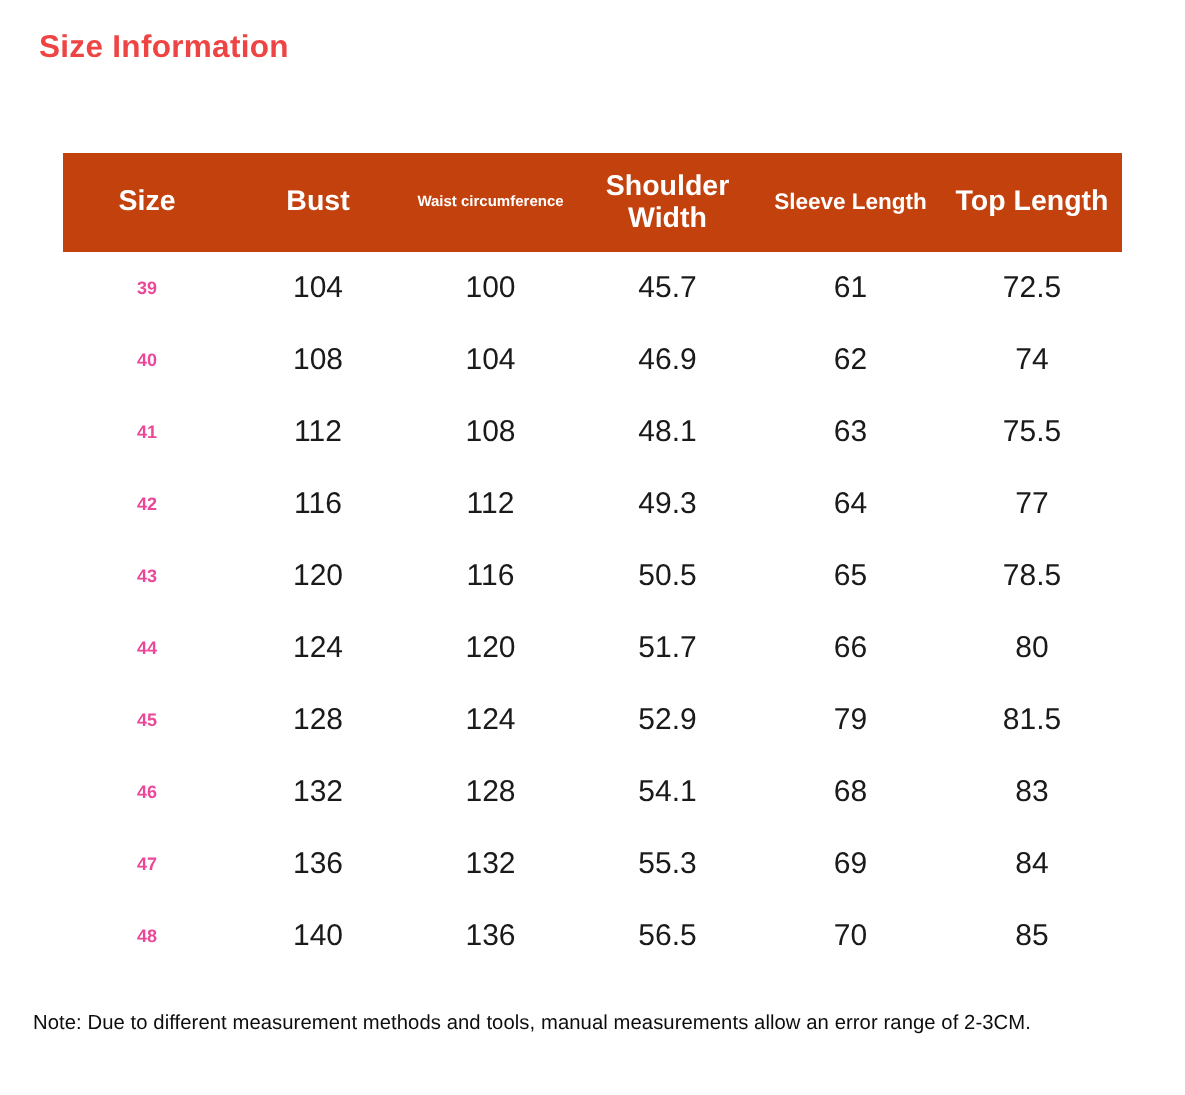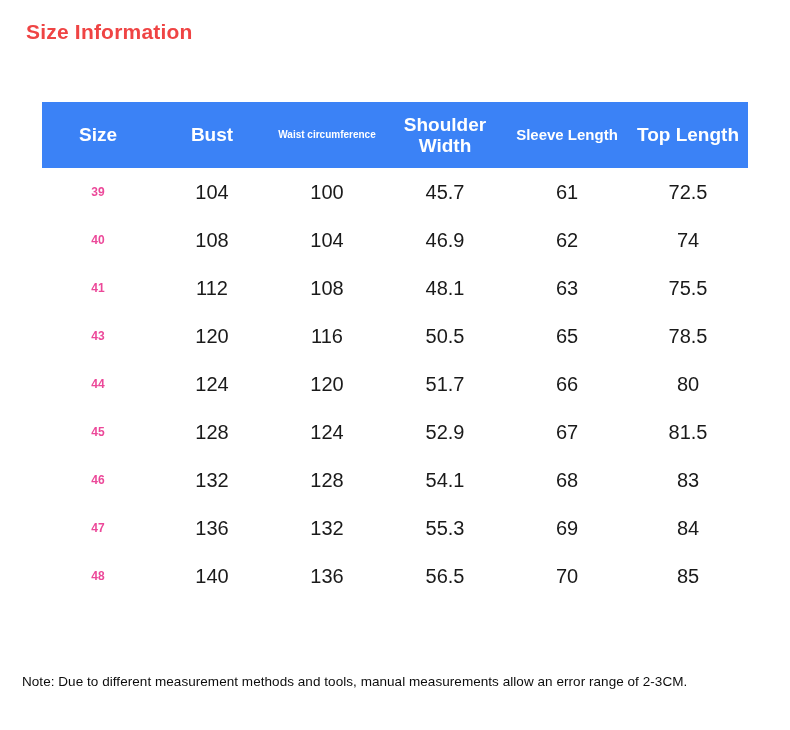--- a/index.html
+++ b/index.html
@@ -34,21 +34,21 @@
     left: 42px;
     top: 102px;
     width: 706px;
   }
   table.size-table {
     border-collapse: collapse;
     width: 706px;
     table-layout: fixed;
   }
   table.size-table thead tr {
-    background: #3b82f6;
+    background: #c2410c;
   }
   table.size-table thead th {
     color: #ffffff;
     font-weight: bold;
     text-align: center;
     vertical-align: middle;
     height: 66px;
     padding: 2px 4px;
     line-height: 1.12;
     box-sizing: border-box;
@@ -121,41 +121,49 @@
           </tr>
           <tr>
             <td class="size-cell">41</td>
             <td>112</td>
             <td>108</td>
             <td>48.1</td>
             <td>63</td>
             <td>75.5</td>
           </tr>
           <tr>
+            <td class="size-cell">42</td>
+            <td>116</td>
+            <td>112</td>
+            <td>49.3</td>
+            <td>64</td>
+            <td>77</td>
+          </tr>
+          <tr>
             <td class="size-cell">43</td>
             <td>120</td>
             <td>116</td>
             <td>50.5</td>
             <td>65</td>
             <td>78.5</td>
           </tr>
           <tr>
             <td class="size-cell">44</td>
             <td>124</td>
             <td>120</td>
             <td>51.7</td>
             <td>66</td>
             <td>80</td>
           </tr>
           <tr>
             <td class="size-cell">45</td>
             <td>128</td>
             <td>124</td>
             <td>52.9</td>
-            <td>67</td>
+            <td>79</td>
             <td>81.5</td>
           </tr>
           <tr>
             <td class="size-cell">46</td>
             <td>132</td>
             <td>128</td>
             <td>54.1</td>
             <td>68</td>
             <td>83</td>
           </tr>

